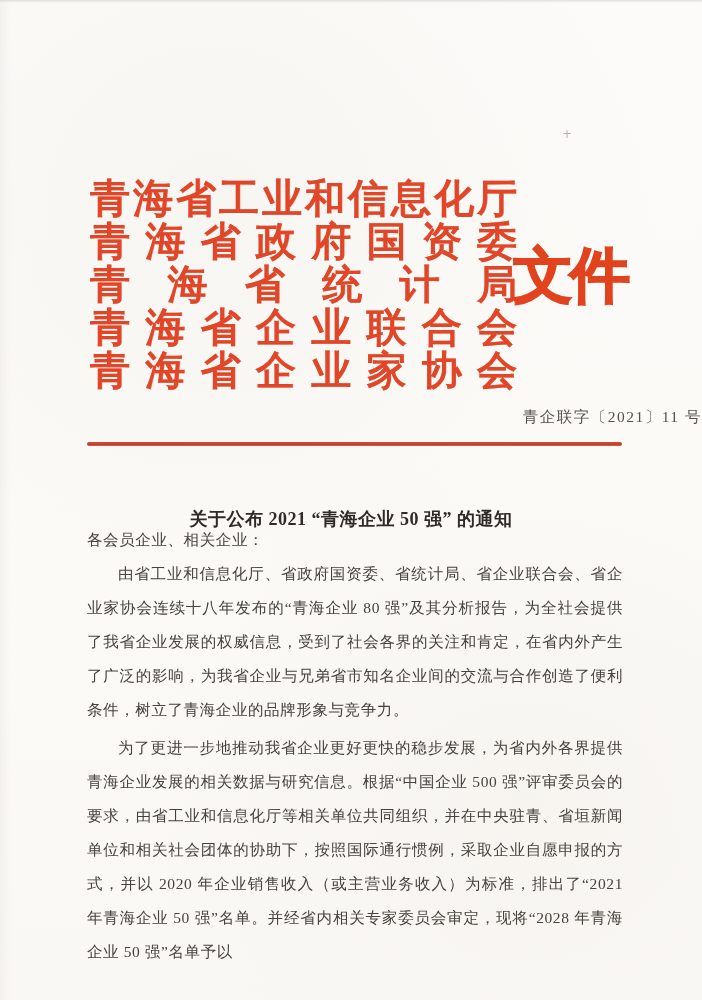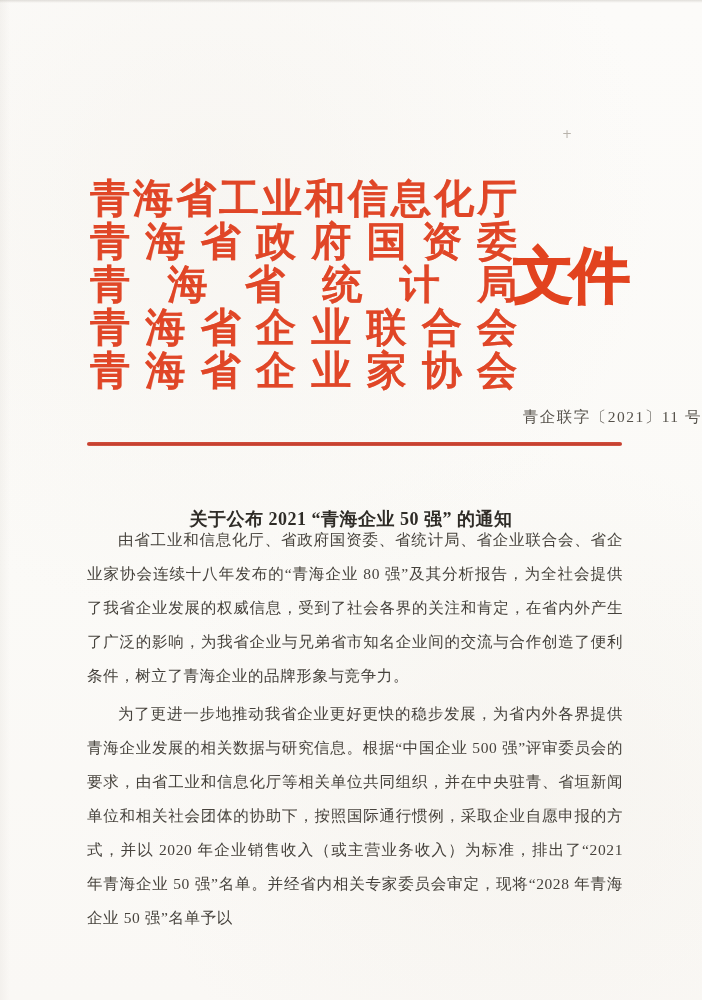--- a/index.html
+++ b/index.html
@@ -155,17 +155,18 @@
 
   <div class="doc-word">文件</div>
 
   <div class="doc-number">青企联字〔2021〕11 号</div>
 
   <div class="red-rule"></div>
 
   <h1 class="doc-title">关于公布 2021 “青海企业 50 强” 的通知</h1>
 
   <main class="doc-body">
+    <p class="salutation">各会员企业、相关企业：</p>
     <p class="para">由省工业和信息化厅、省政府国资委、省统计局、省企业联合会、省企业家协会连续十八年发布的“青海企业 80 强”及其分析报告，为全社会提供了我省企业发展的权威信息，受到了社会各界的关注和肯定，在省内外产生了广泛的影响，为我省企业与兄弟省市知名企业间的交流与合作创造了便利条件，树立了青海企业的品牌形象与竞争力。</p>
     <p class="para">为了更进一步地推动我省企业更好更快的稳步发展，为省内外各界提供青海企业发展的相关数据与研究信息。根据“中国企业 500 强”评审委员会的要求，由省工业和信息化厅等相关单位共同组织，并在中央驻青、省垣新闻单位和相关社会团体的协助下，按照国际通行惯例，采取企业自愿申报的方式，并以 2020 年企业销售收入（或主营业务收入）为标准，排出了“2021 年青海企业 50 强”名单。并经省内相关专家委员会审定，现将“2028 年青海企业 50 强”名单予以</p>
   </main>
 
 </div>
 
 </body></html>

